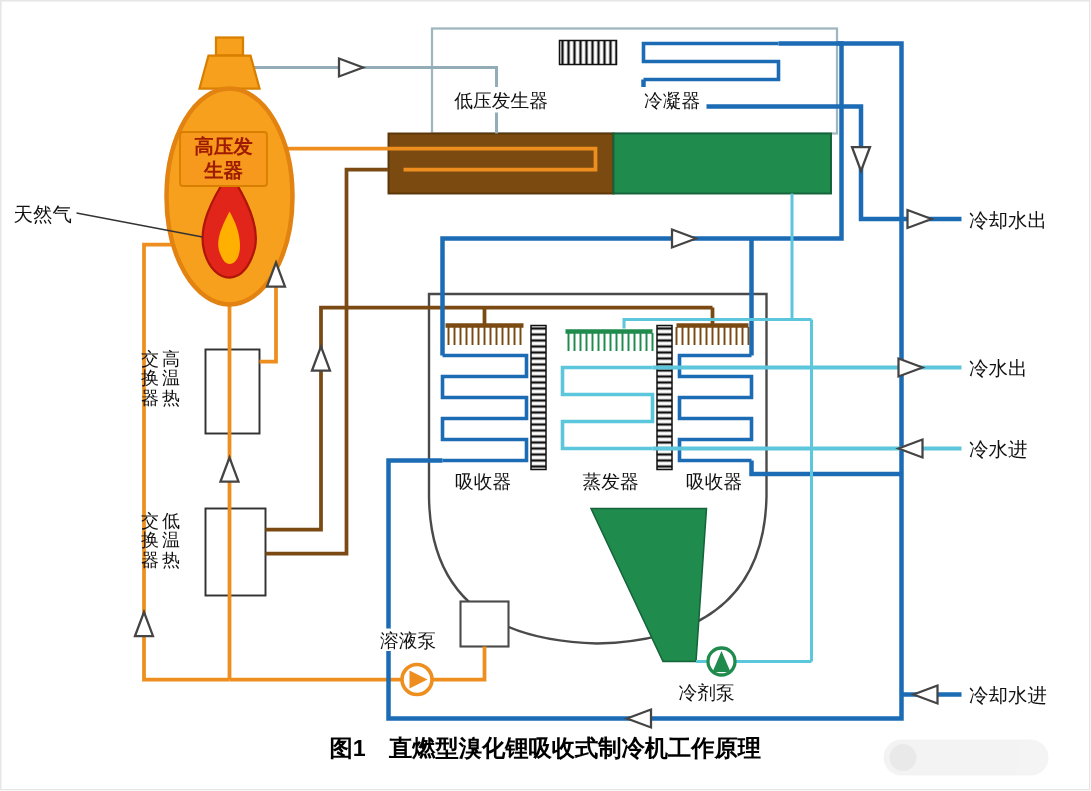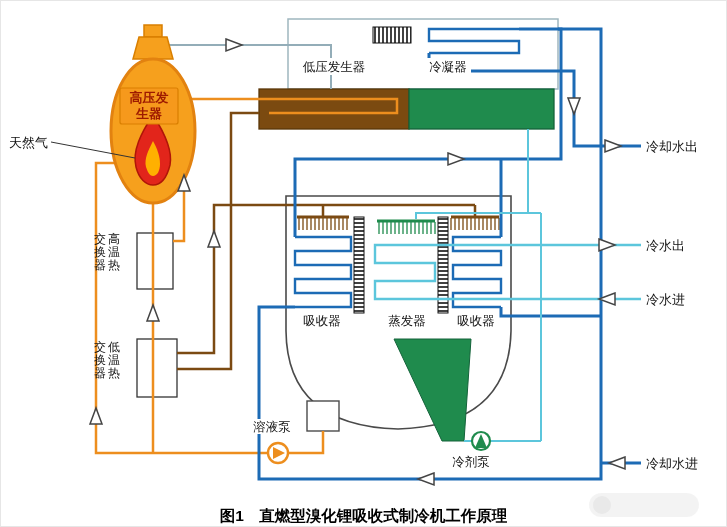--- a/index.html
+++ b/index.html
@@ -3,21 +3,21 @@
 <meta charset="utf-8">
 <style>
   html,body{margin:0;padding:0;background:#ffffff;}
   .screen{position:relative;width:727px;height:527px;background:#fff;border:1px solid #e6e6e6;box-sizing:border-box;overflow:hidden;font-family:"Liberation Sans",sans-serif;}
   .diagram-svg{position:absolute;left:0;top:0;}
   svg text{font-family:"Liberation Sans",sans-serif;fill:#111;}
   .lbl{font-size:12.5px;}
   .lblr{font-size:13px;}
   .vlbl{font-size:12px;}
   .hplbl{font-size:13px;font-weight:bold;fill:#9e1a00;}
-  .caption{position:absolute;left:0;top:505px;width:100%;text-align:center;font-size:15.5px;font-weight:bold;color:#000;}
+  .caption{position:absolute;left:0;top:488px;width:100%;text-align:center;font-size:15.5px;font-weight:bold;color:#000;}
   .watermark{position:absolute;left:588px;top:492px;width:110px;height:24px;border-radius:12px;background:#ebebeb;opacity:.55;}
   .watermark .dot{position:absolute;left:4px;top:3px;width:18px;height:18px;border-radius:50%;background:#d8d8d8;}
 </style>
 </head>
 <body>
 
 <div class="screen">
 <svg class="diagram-svg" width="727" height="495" viewBox="0 0 727 495">
   <defs>
     <pattern id="hhatch" width="4" height="4" patternUnits="userSpaceOnUse">

